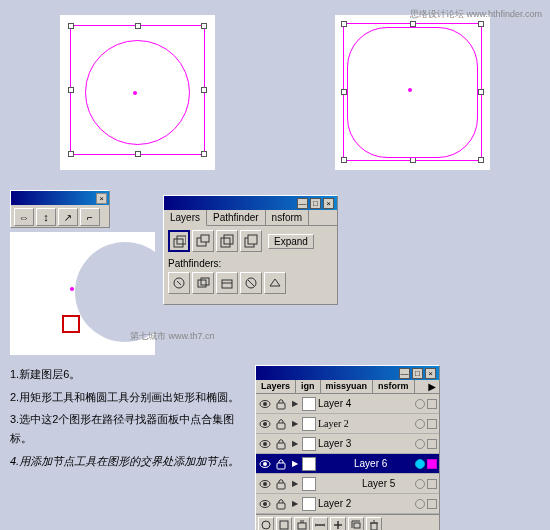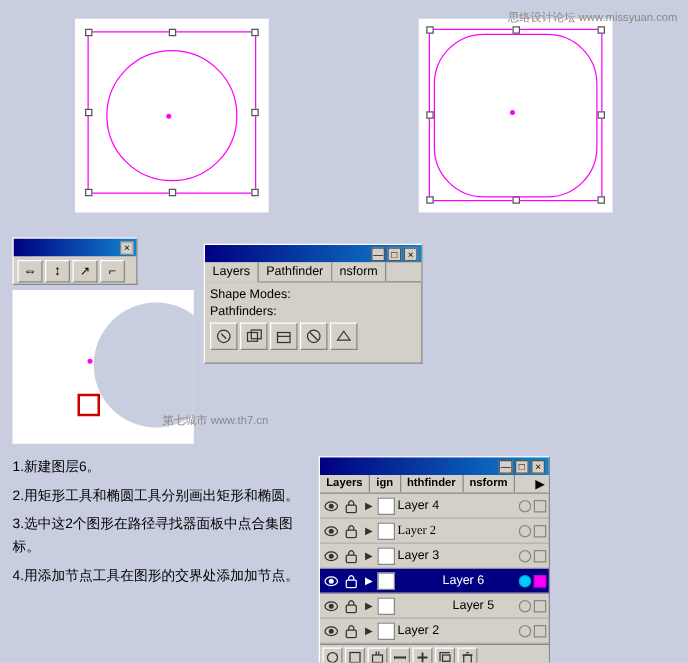--- a/index.html
+++ b/index.html
@@ -387,21 +387,21 @@
       height: 4px;
       background: #ff00ff;
       border-radius: 50%;
     }
   </style>
 </head>
 <body>
 
 <div class="top-section">
 
-  <div class="watermark" style="position:absolute;top:8px;right:8px;font-size:9px;color:#888;z-index:10;">思络设计论坛 www.missyuan.com</div>
+  <div class="watermark" style="position:absolute;top:8px;right:8px;font-size:9px;color:#888;z-index:10;">思络设计论坛 www.hthfinder.com</div>
 
   <div class="canvas-area">
     <div class="canvas-white-left">
 
       <div style="position:absolute;top:10px;left:10px;width:135px;height:130px;border:1px solid #ff00ff;">
 
         <div class="handle" style="top:-3px;left:-3px;"></div>
         <div class="handle" style="top:-3px;left:50%;transform:translateX(-50%);"></div>
         <div class="handle" style="top:-3px;right:-3px;"></div>
         <div class="handle" style="top:50%;left:-3px;transform:translateY(-50%);"></div>
@@ -474,21 +474,48 @@
         <div class="panel-close-btn">×</div>
       </div>
     </div>
 
     <div class="panel-tabs">
       <div class="panel-tab active">Layers</div>
       <div class="panel-tab">Pathfinder</div>
       <div class="panel-tab">nsform</div>
     </div>
     <div class="panel-body">
-      <div class="panel-section-label">Shape Modes:</div>
+      <div class="mode-buttons">
+
+        <div class="mode-btn active-btn">
+          <svg width="14" height="14">
+              <rect x="2" y="5" width="9" height="8" fill="none" stroke="#333" stroke-width="1"></rect>
+              <rect x="5" y="2" width="9" height="8" fill="none" stroke="#333" stroke-width="1"></rect>
+            </svg>
+        </div>
+        <div class="mode-btn">
+          <svg width="14" height="14">
+              <rect x="1" y="4" width="9" height="8" fill="none" stroke="#333" stroke-width="1"></rect>
+              <rect x="5" y="1" width="8" height="7" fill="#d4d0c8" stroke="#333" stroke-width="1"></rect>
+            </svg>
+        </div>
+        <div class="mode-btn">
+          <svg width="14" height="14">
+              <rect x="1" y="4" width="9" height="9" fill="none" stroke="#333" stroke-width="1"></rect>
+              <rect x="4" y="1" width="9" height="9" fill="none" stroke="#333" stroke-width="1"></rect>
+            </svg>
+        </div>
+        <div class="mode-btn">
+          <svg width="14" height="14">
+              <rect x="1" y="4" width="9" height="9" fill="none" stroke="#333" stroke-width="1"></rect>
+              <rect x="4" y="1" width="9" height="9" fill="#d4d0c8" stroke="#333" stroke-width="1"></rect>
+            </svg>
+        </div>
+        <button class="expand-btn">Expand</button>
+      </div>
       <div class="panel-section-label">Pathfinders:</div>
       <div class="mode-buttons">
         <div class="mode-btn">
           <svg width="14" height="14">
               <circle cx="7" cy="7" r="5" fill="none" stroke="#333" stroke-width="1"></circle>
               <line x1="5" y1="5" x2="9" y2="9" stroke="#333" stroke-width="1"></line>
             </svg>
         </div>
         <div class="mode-btn">
           <svg width="14" height="14">
@@ -519,36 +546,36 @@
 </div>
 
 <div style="position:absolute;top:330px;left:130px;font-size:9px;color:#888;">第七城市 www.th7.cn</div>
 
 <div class="bottom-section">
 
   <div class="instructions-area">
     <div style="margin-bottom:4px;">1.新建图层6。</div>
     <div style="margin-bottom:4px;">2.用矩形工具和椭圆工具分别画出矩形和椭圆。</div>
     <div style="margin-bottom:4px;">3.选中这2个图形在路径寻找器面板中点合集图标。</div>
-    <div style="margin-bottom:4px;">4.用添加节点工具在图形的交界处添加加节点。</div>
+    <div style="margin-bottom:4px;font-style:italic;">4.用添加节点工具在图形的交界处添加加节点。</div>
   </div>
 
   <div class="layers-panel">
     <div class="panel-titlebar">
       <span class="panel-title-text"></span>
       <div style="display:flex;gap:2px;">
         <div class="panel-close-btn">—</div>
         <div class="panel-close-btn">□</div>
         <div class="panel-close-btn">×</div>
       </div>
     </div>
     <div class="layers-tab-row">
       <div class="layers-tab" style="font-weight:bold;">Layers</div>
       <div class="layers-tab">ign</div>
-      <div class="layers-tab">hthfinder</div>
+      <div class="layers-tab">missyuan</div>
       <div class="layers-tab">nsform</div>
       <div style="margin-left:auto;padding:1px 3px;cursor:pointer;font-size:10px;">▶</div>
     </div>
 
     <div id="layers-list">
     <div class="layers-row">
       <div class="layer-eye" style="color:#333;">
         <svg width="12" height="10" viewBox="0 0 12 10">
           <ellipse cx="6" cy="5" rx="5" ry="3.5" fill="none" stroke="#333" stroke-width="1"></ellipse>
           <circle cx="6" cy="5" r="2" fill="#333"></circle>

